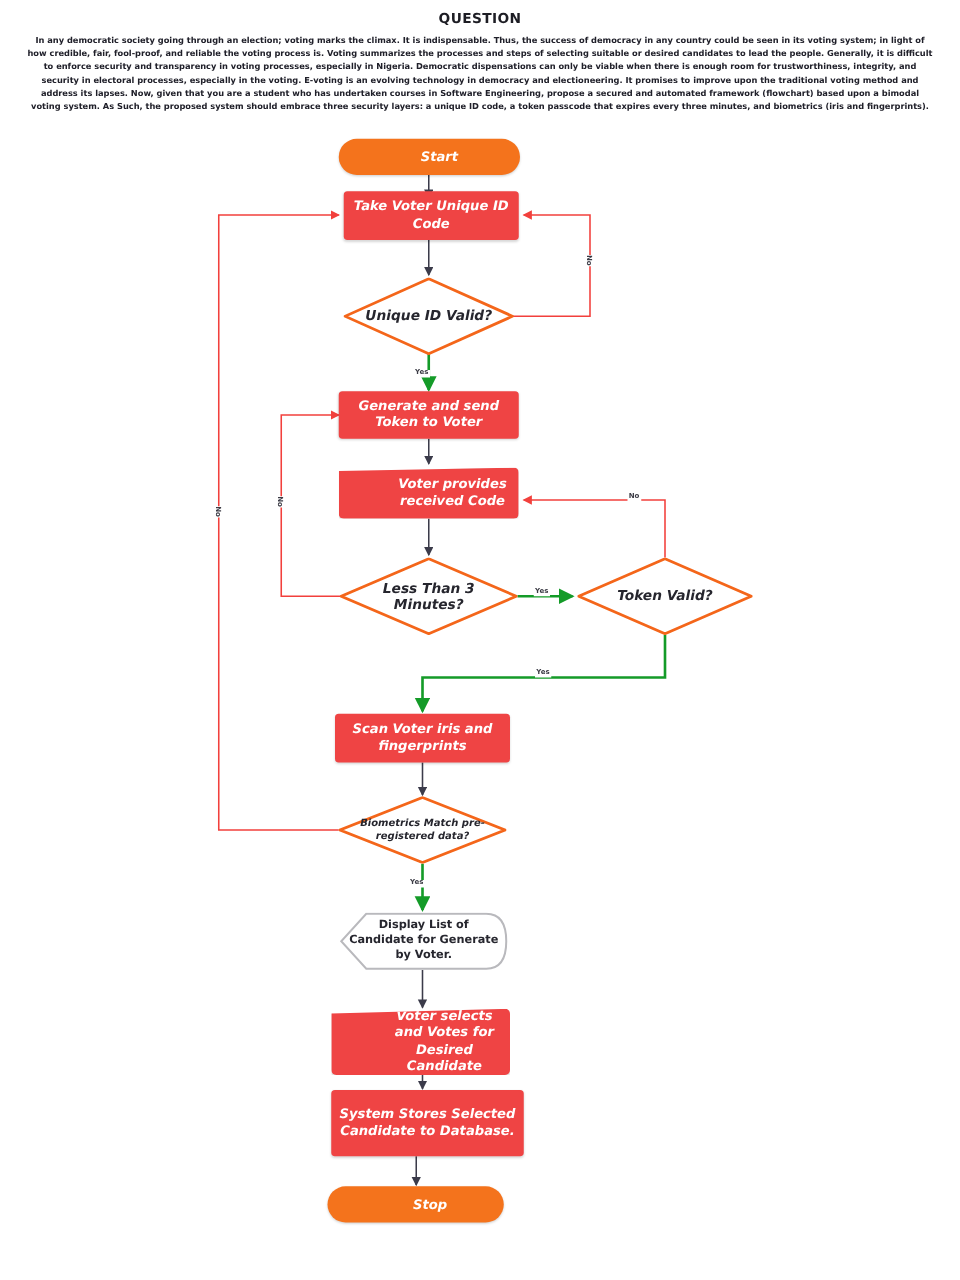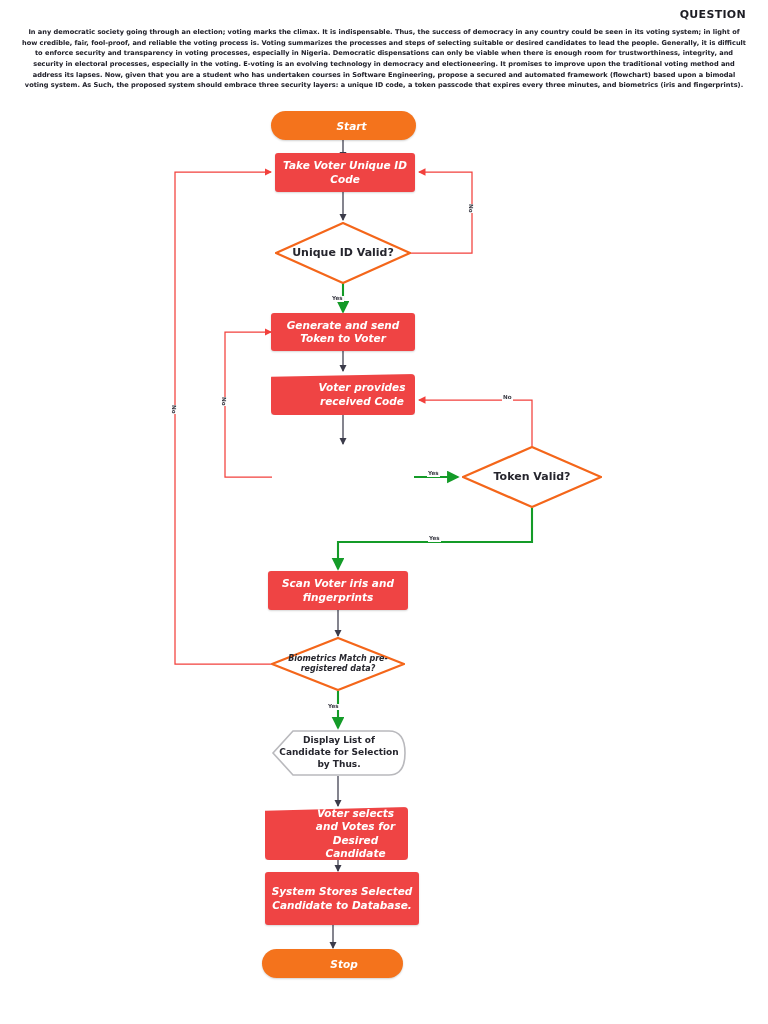--- a/index.html
+++ b/index.html
@@ -2,21 +2,21 @@
 <html><head>
 <meta charset="utf-8">
 <style>
   html,body{margin:0;padding:0;background:#ffffff;}
   body{width:768px;height:1024px;overflow:hidden;
        font-family:"DejaVu Sans","Liberation Sans",sans-serif;color:#2b2b33;}
   #page{position:relative;width:768px;height:1024px;background:#fff;}
 
   
   #header{position:absolute;left:0;top:0;width:768px;padding:8px 22px 0 22px;box-sizing:border-box;}
-  #q-title{text-align:right;font-size:11px;font-weight:bold;letter-spacing:.3px;color:#1d1d24;margin:0 0 6px 0;}
+  #q-title{text-align:center;font-size:11px;font-weight:bold;letter-spacing:.3px;color:#1d1d24;margin:0 0 6px 0;}
   #q-body{font-size:6.6px;line-height:1.62;text-align:center;color:#20202a;font-weight:600;}
 
   
   #chart{position:absolute;left:0;top:100px;width:768px;height:924px;}
   #edges{position:absolute;left:0;top:0;width:768px;height:924px;}
 
   .node{position:absolute;box-sizing:border-box;display:flex;align-items:center;
         justify-content:center;text-align:center;}
   .node .lbl{display:block;width:100%;padding:0 6px;box-sizing:border-box;}
 
@@ -28,21 +28,21 @@
   
   .process{background:#ef4444;color:#fff;font-style:italic;font-weight:bold;
            font-size:10.5px;line-height:1.26;border-radius:3px;
            box-shadow:0 1px 2px rgba(0,0,0,.16);}
   .process.slanted{border-radius:4px;
      clip-path:polygon(0% 7%, 100% 0%, 100% 100%, 0% 100%);padding-left:38px;}
 
   
   .decision{background:transparent;}
   .decision .dshape{position:absolute;inset:0;}
-  .decision .lbl{position:relative;z-index:2;color:#26262e;font-weight:bold;}
+  .decision .lbl{position:relative;z-index:2;color:#26262e;font-weight:bold;font-style:italic;}
   .decision.big .lbl{font-size:11px;line-height:1.2;}
   .decision.small .lbl{font-size:8px;font-style:italic;line-height:1.25;}
 
   
   .display{background:#fff;color:#26262e;font-weight:bold;font-size:9px;line-height:1.3;}
   .display .dshape{position:absolute;inset:0;}
   .display .lbl{position:relative;z-index:2;}
 
   .edge-label{position:absolute;font-size:5.6px;font-weight:bold;color:#3a3a44;
               background:#fff;padding:0 1px;line-height:1;}
@@ -127,20 +127,26 @@
     <div class="edge-label" style="left:331px;top:196px;">Yes</div>
 
     <div class="node process" style="left:271px;top:213px;width:144px;height:38px;">
       <span class="lbl">Generate and send Token to Voter</span>
     </div>
 
     <div class="node process slanted" style="left:271px;top:274px;width:144px;height:41px;">
       <span class="lbl">Voter provides received Code</span>
     </div>
 
+    <div class="node decision big" style="left:272px;top:346px;width:142px;height:62px;">
+      <svg class="dshape" viewBox="0 0 142 62" preserveAspectRatio="none">
+        <polygon points="71,1 141,31 71,61 1,31" fill="#ffffff" stroke="#f4661a" stroke-width="2.2"></polygon>
+      </svg>
+      <span class="lbl">Less Than 3 Minutes?</span>
+    </div>
     <div class="edge-label vert" style="left:219px;top:297px;">No</div>
     <div class="edge-label" style="left:427px;top:371px;">Yes</div>
 
     <div class="node decision big" style="left:462px;top:346px;width:140px;height:62px;">
       <svg class="dshape" viewBox="0 0 140 62" preserveAspectRatio="none">
         <polygon points="70,1 139,31 70,61 1,31" fill="#ffffff" stroke="#f4661a" stroke-width="2.2"></polygon>
       </svg>
       <span class="lbl">Token Valid?</span>
     </div>
     <div class="edge-label" style="left:502px;top:295px;">No</div>
@@ -156,21 +162,21 @@
       </svg>
       <span class="lbl">Biometrics Match pre-registered data?</span>
     </div>
     <div class="edge-label vert" style="left:169px;top:305px;">No</div>
     <div class="edge-label" style="left:327px;top:604px;">Yes</div>
 
     <div class="node display" style="left:271px;top:630px;width:136px;height:46px;">
       <svg class="dshape" viewBox="0 0 136 46" preserveAspectRatio="none">
         <path d="M22,1 L118,1 Q134,1 134,23 Q134,45 118,45 L22,45 L2,23 Z" fill="#ffffff" stroke="#b9b9bd" stroke-width="1.6"></path>
       </svg>
-      <span class="lbl">Display List of Candidate for Selection by Thus.</span>
+      <span class="lbl">Display List of Candidate for Generate by Voter.</span>
     </div>
 
     <div class="node process slanted" style="left:265px;top:707px;width:143px;height:53px;">
       <span class="lbl">Voter selects and Votes for Desired Candidate</span>
     </div>
 
     <div class="node process" style="left:265px;top:772px;width:154px;height:53px;">
       <span class="lbl">System Stores Selected Candidate to Database.</span>
     </div>
 

